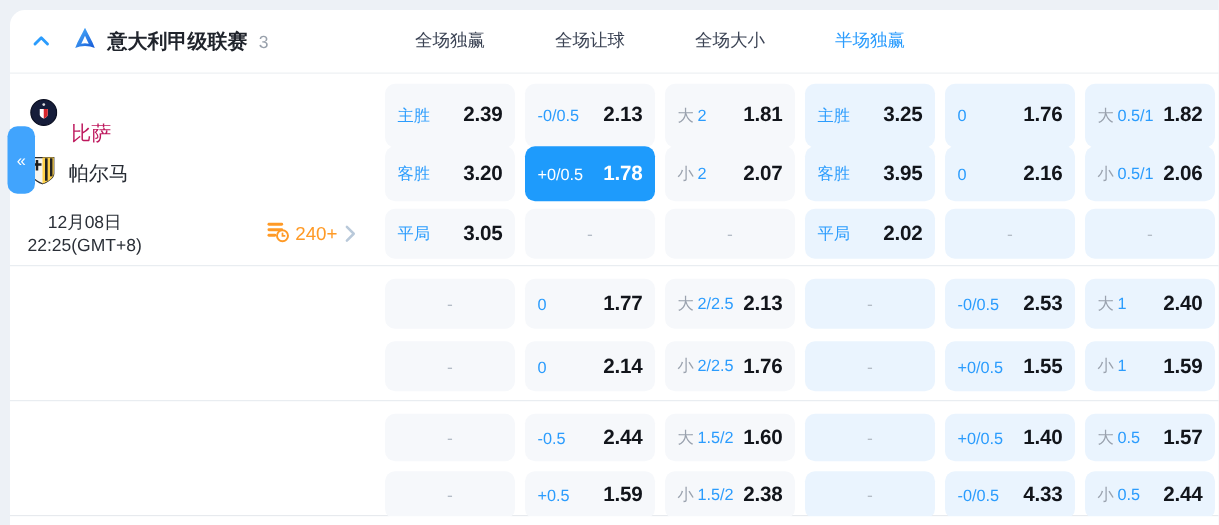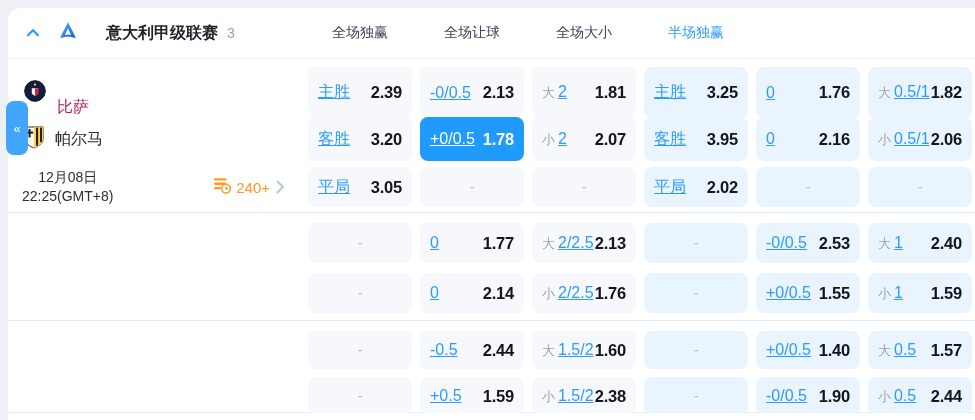--- a/index.html
+++ b/index.html
@@ -20,21 +20,21 @@
     display:grid;
     grid-template-columns:292px repeat(6,104px);
     column-gap:8px;
     align-items:stretch;
   }
   
   .header{height:50px;border-bottom:1px solid #eef1f4;align-items:center;}
   .hleft{display:flex;align-items:center;padding-left:14px;}
   .chev-btn{display:flex;align-items:center;justify-content:center;width:22px;height:22px;cursor:pointer;}
   .league-logo{margin-left:14px;}
-  .title{margin-left:28px;font-size:16px;font-weight:700;color:#20242c;white-space:nowrap;}
+  .title{margin-left:8px;font-size:16px;font-weight:700;color:#20242c;white-space:nowrap;}
   .count{margin-left:9px;font-size:14px;color:#98a0ab;font-weight:400;}
   .hcol{text-align:center;font-size:14px;color:#3b4354;white-space:nowrap;}
   .hcol.ht{color:#2b9cfd;}
   
   .sec1{padding:8px 0 5px 0;border-bottom:1px solid #e9edf1;}
   .sec2{padding:10px 0 7px 0;border-bottom:1px solid #e9edf1;}
   .sec3{padding:10px 0 0 0;}
   .row{margin-bottom:6px;}
   .sec1 .row{height:44px;}
   .sec1 .row.r40{height:40px;margin-bottom:0;}
@@ -57,21 +57,21 @@
     border-radius:8px;display:flex;align-items:center;
     justify-content:space-between;padding:0 10px;cursor:pointer;min-width:0;
   }
   .cell.ft{background:#f6f8fb;}
   .cell.ht{background:#eaf4fe;}
   .cell.dash{justify-content:center;cursor:default;}
   .dashv{color:#b4bcc6;font-size:14px;}
   .lab{display:flex;align-items:baseline;white-space:nowrap;font-size:13px;color:#2b9cfd;}
   .pre{color:#9aa2ae;font-size:13px;}
   .pre:not(:empty){margin-right:3px;}
-  .lb{color:#2b9cfd;font-size:16px;text-decoration:underline;}
+  .lb{color:#2b9cfd;font-size:13px;}
   .val{color:#12151b;font-weight:700;font-size:16.5px;letter-spacing:-0.2px;white-space:nowrap;}
   .cell.hl{background:#1e9bfc;}
   .cell.hl .lb,.cell.hl .pre,.cell.hl .val{color:#ffffff;}
   
   .collapse-tab{
     position:absolute;left:6px;top:101px;width:22px;height:54px;
     background:#41a4fd;border-radius:8px;z-index:5;
     display:flex;align-items:center;justify-content:center;
     color:#ffffff;font-size:13px;cursor:pointer;
   }
@@ -416,21 +416,21 @@
             <span class="val">2.38</span>
           </div>
         <div class="cell ht dash">
             <span class="dashv">-</span>
           </div>
         <div class="cell ht">
             <span class="lab">
               <span class="pre"></span>
               <span class="lb">-0/0.5</span>
             </span>
-            <span class="val">1.90</span>
+            <span class="val">4.33</span>
           </div>
         <div class="cell ht">
             <span class="lab">
               <span class="pre">小</span>
               <span class="lb">0.5</span>
             </span>
             <span class="val">2.44</span>
           </div>
       </div>
     </div>

